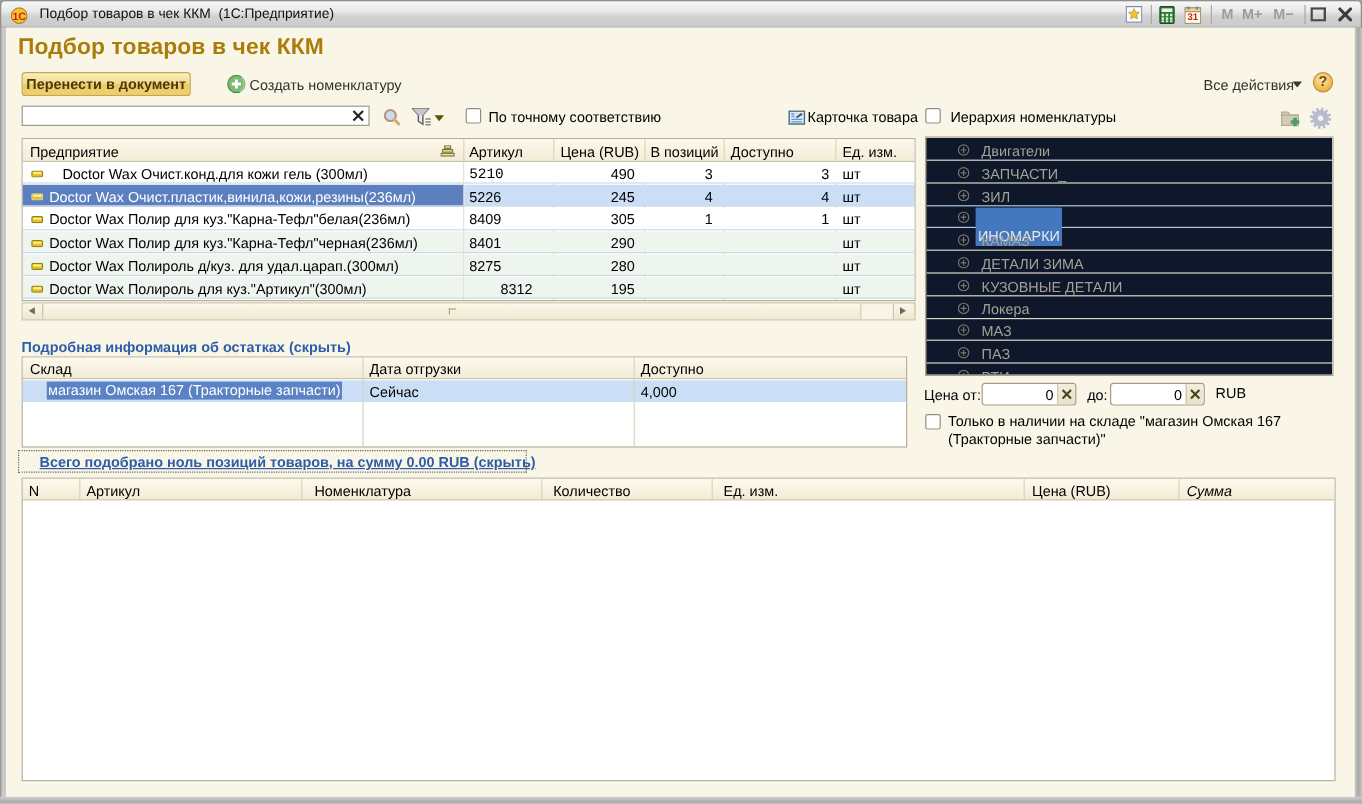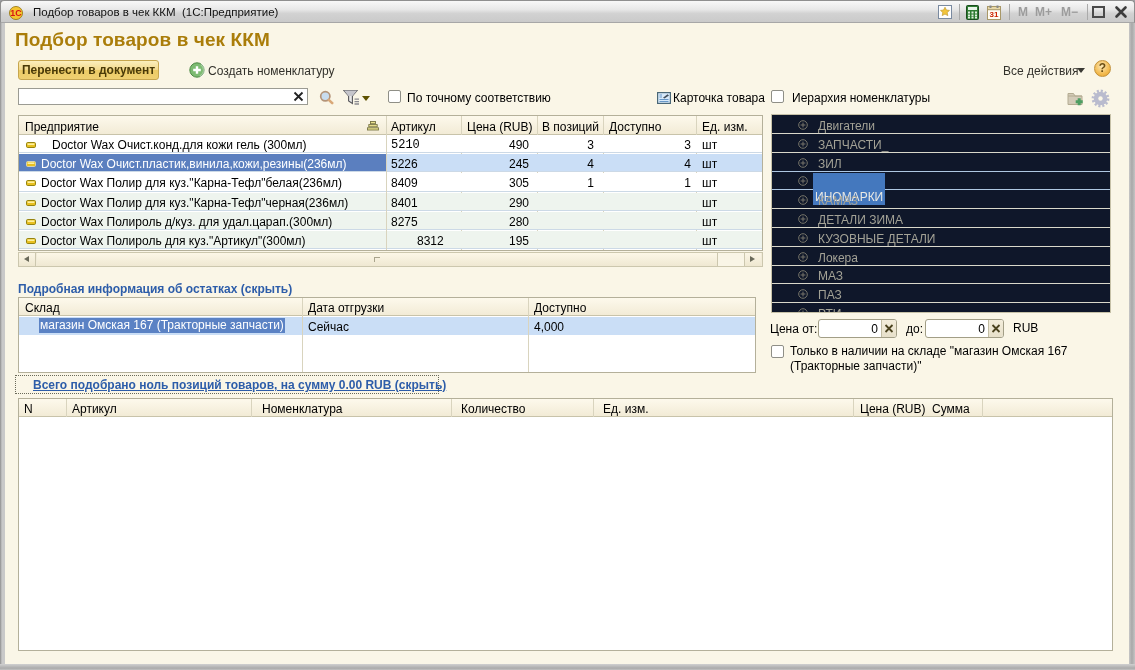--- a/index.html
+++ b/index.html
@@ -335,19 +335,19 @@
 <div class="abs" style="left:18px;top:378px;font-weight:bold;color:#2d5da9;text-decoration:underline;padding-left:15px;">Всего подобрано ноль позиций товаров, на сумму 0.00 RUB (скрыть)</div>
 
 <div class="abs" style="left:18px;top:398px;width:1095px;height:253px;border:1px solid #b4b09a;background:#fff;"></div>
 <div class="abs" style="left:19px;top:399px;width:1093px;height:18px;background:linear-gradient(#fdf9ec,#f2ebd6);border-bottom:1px solid #c8c3aa;"></div>
 <div class="abs" style="left:24px;top:402px;">N</div>
 <div class="abs" style="left:72px;top:402px;">Артикул</div>
 <div class="abs" style="left:262px;top:402px;">Номенклатура</div>
 <div class="abs" style="left:461px;top:402px;">Количество</div>
 <div class="abs" style="left:603px;top:402px;">Ед. изм.</div>
 <div class="abs" style="left:860px;top:402px;">Цена (RUB)</div>
-<div class="abs" style="left:932px;top:402px;">Сумма</div>
+<div class="abs" style="left:989px;top:402px;font-style:italic;">Сумма</div>
 <div class="abs" style="left:66px;top:399px;width:1px;height:18px;background:#d9d4be;"></div>
 <div class="abs" style="left:251px;top:399px;width:1px;height:18px;background:#d9d4be;"></div>
 <div class="abs" style="left:451px;top:399px;width:1px;height:18px;background:#d9d4be;"></div>
 <div class="abs" style="left:593px;top:399px;width:1px;height:18px;background:#d9d4be;"></div>
 <div class="abs" style="left:853px;top:399px;width:1px;height:18px;background:#d9d4be;"></div>
 <div class="abs" style="left:982px;top:399px;width:1px;height:18px;background:#d9d4be;"></div>
 
 </body></html>

